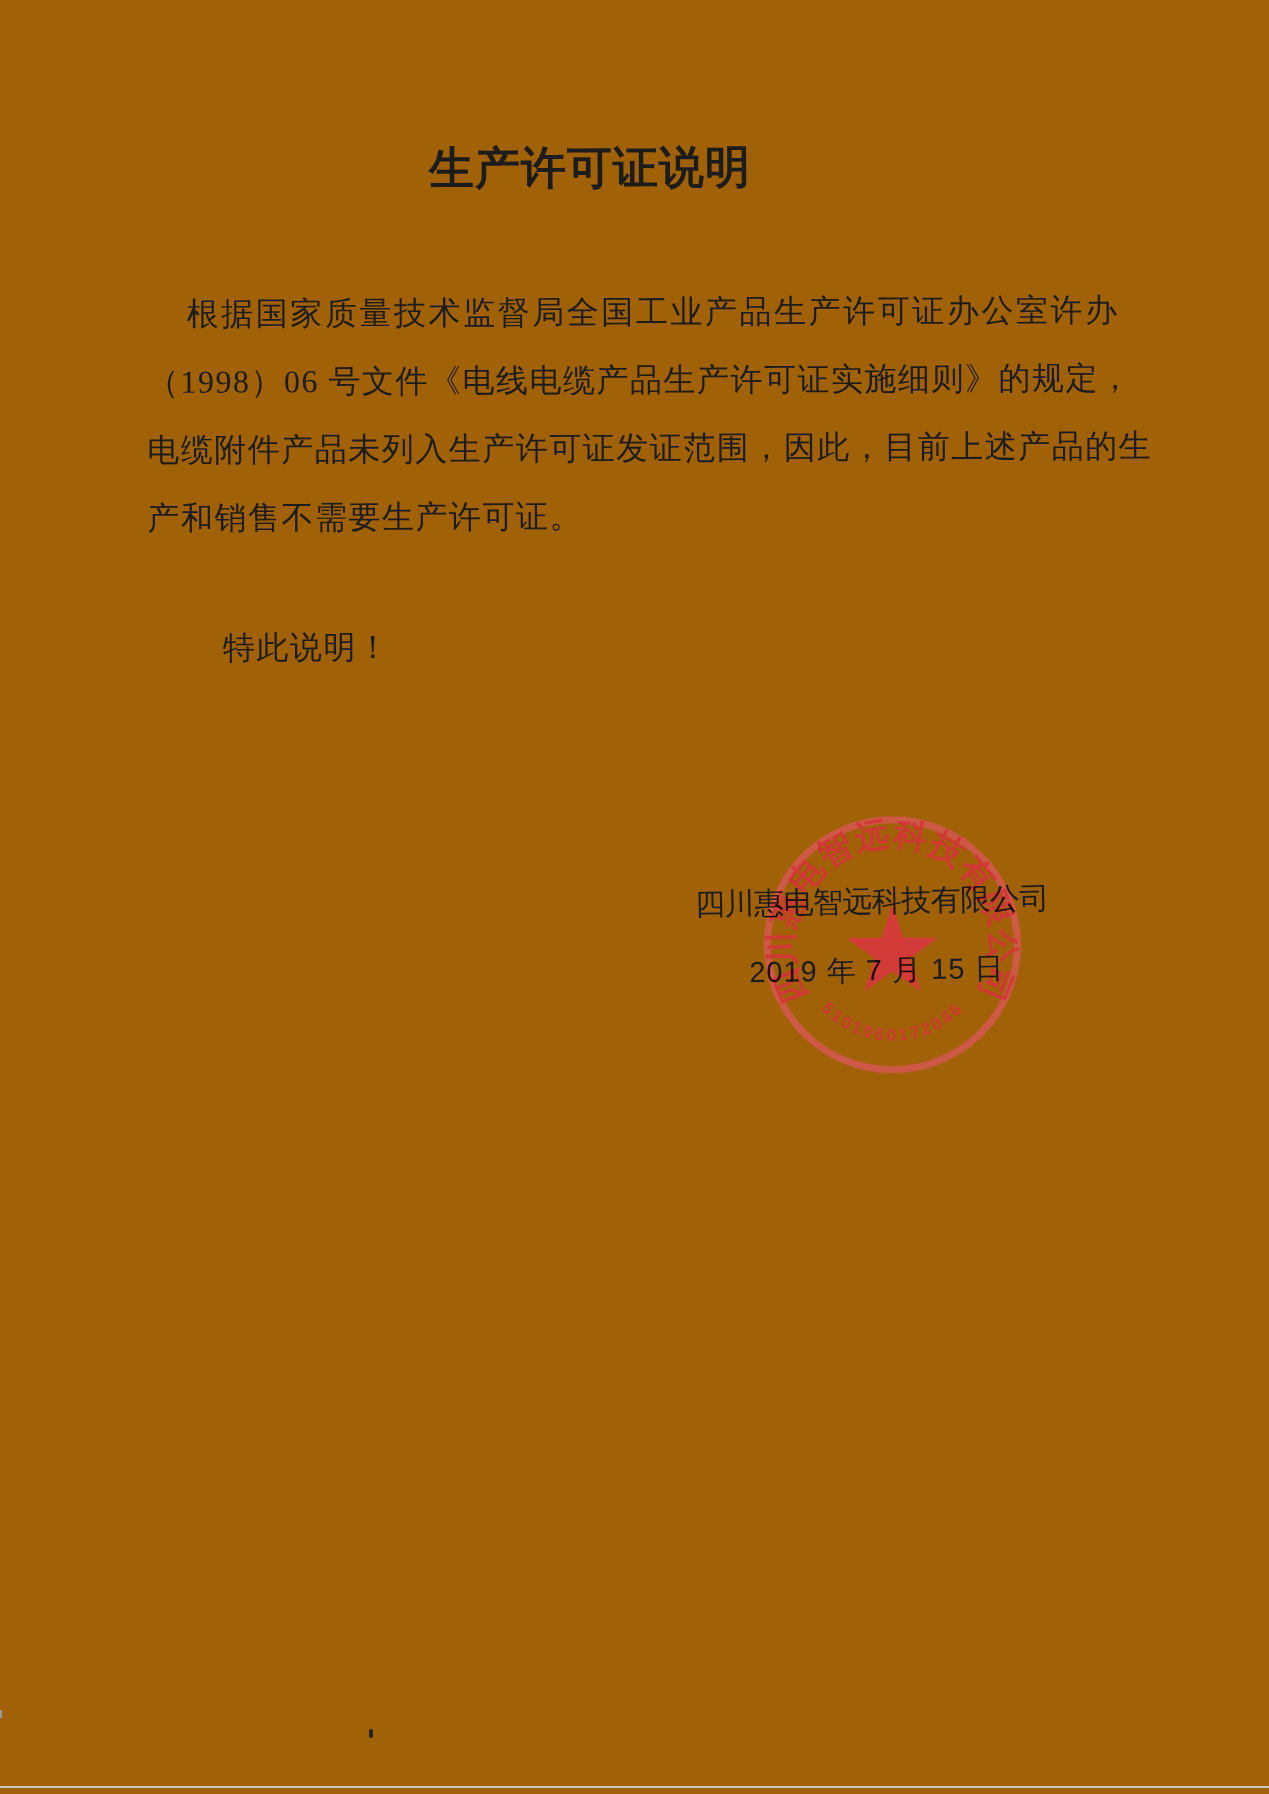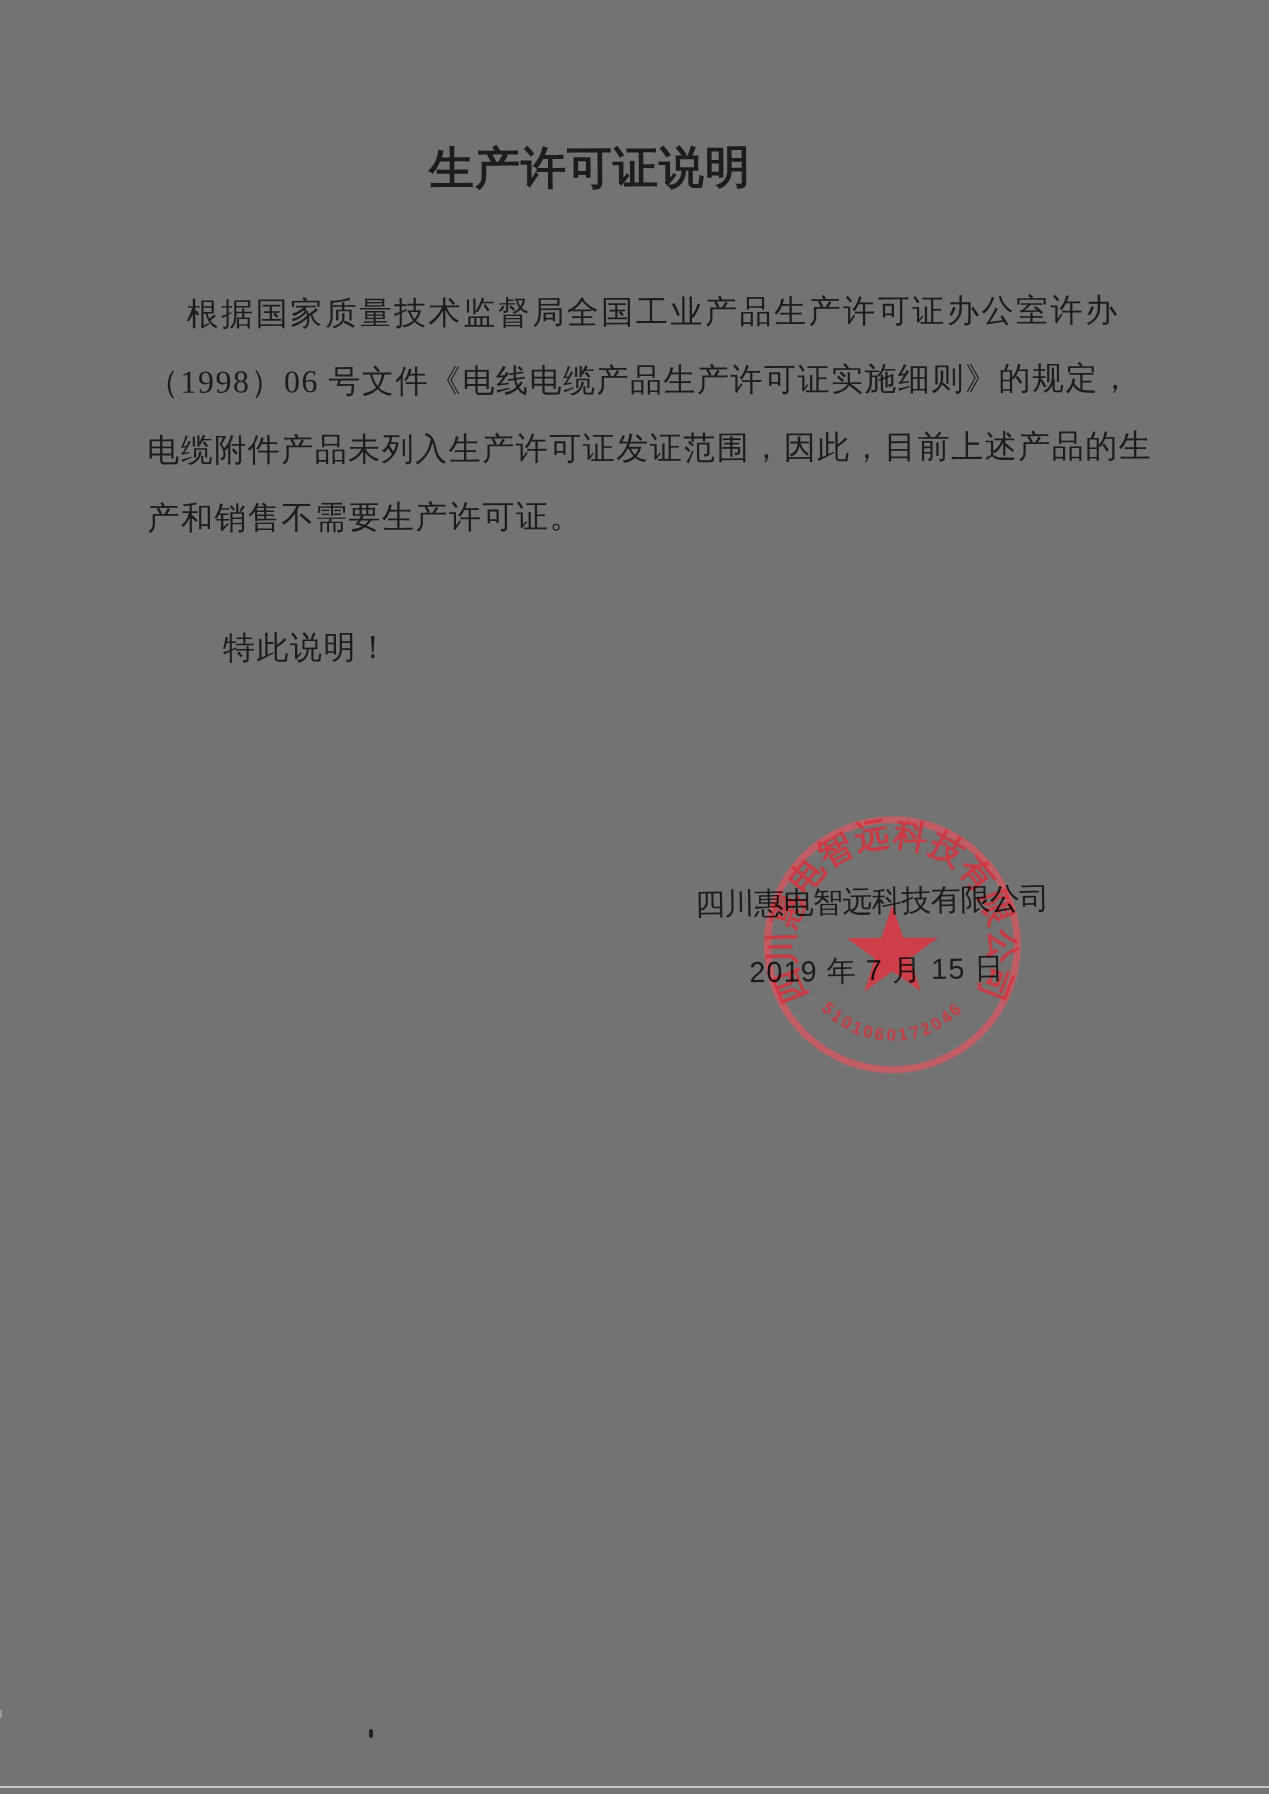--- a/index.html
+++ b/index.html
@@ -4,21 +4,21 @@
 <style>
   * { margin:0; padding:0; box-sizing:border-box; }
   html,body { background:#ffffff; }
   body {
     width:1269px; height:1794px;
     font-family:"Liberation Serif", serif;
     position:relative; overflow:hidden;
   }
   .page {
     position:absolute; inset:0;
-    background:#737373;
+    background:#a16207;
   }
   .doc {
     position:absolute; inset:0;
     transform:rotate(-0.25deg);
     transform-origin:600px 400px;
     color:#1c1c1c;
   }
   .title {
     position:absolute; left:430px; top:146px;
     font-size:45px; font-weight:bold;

